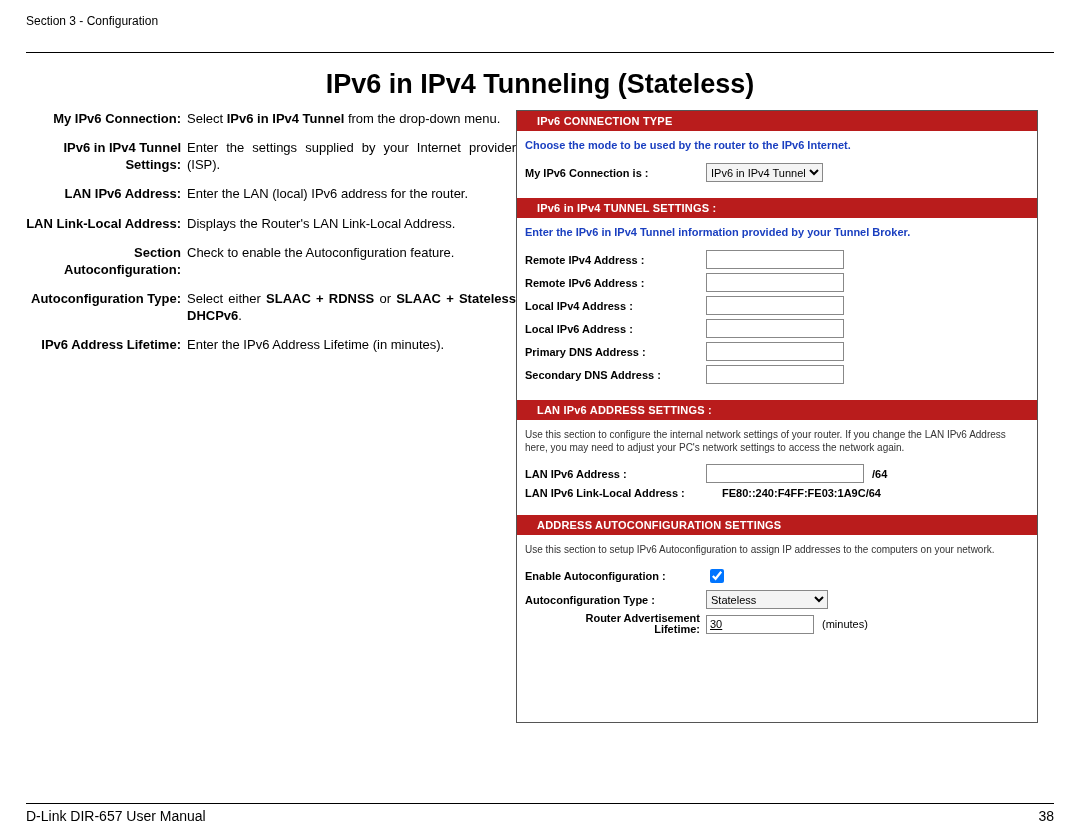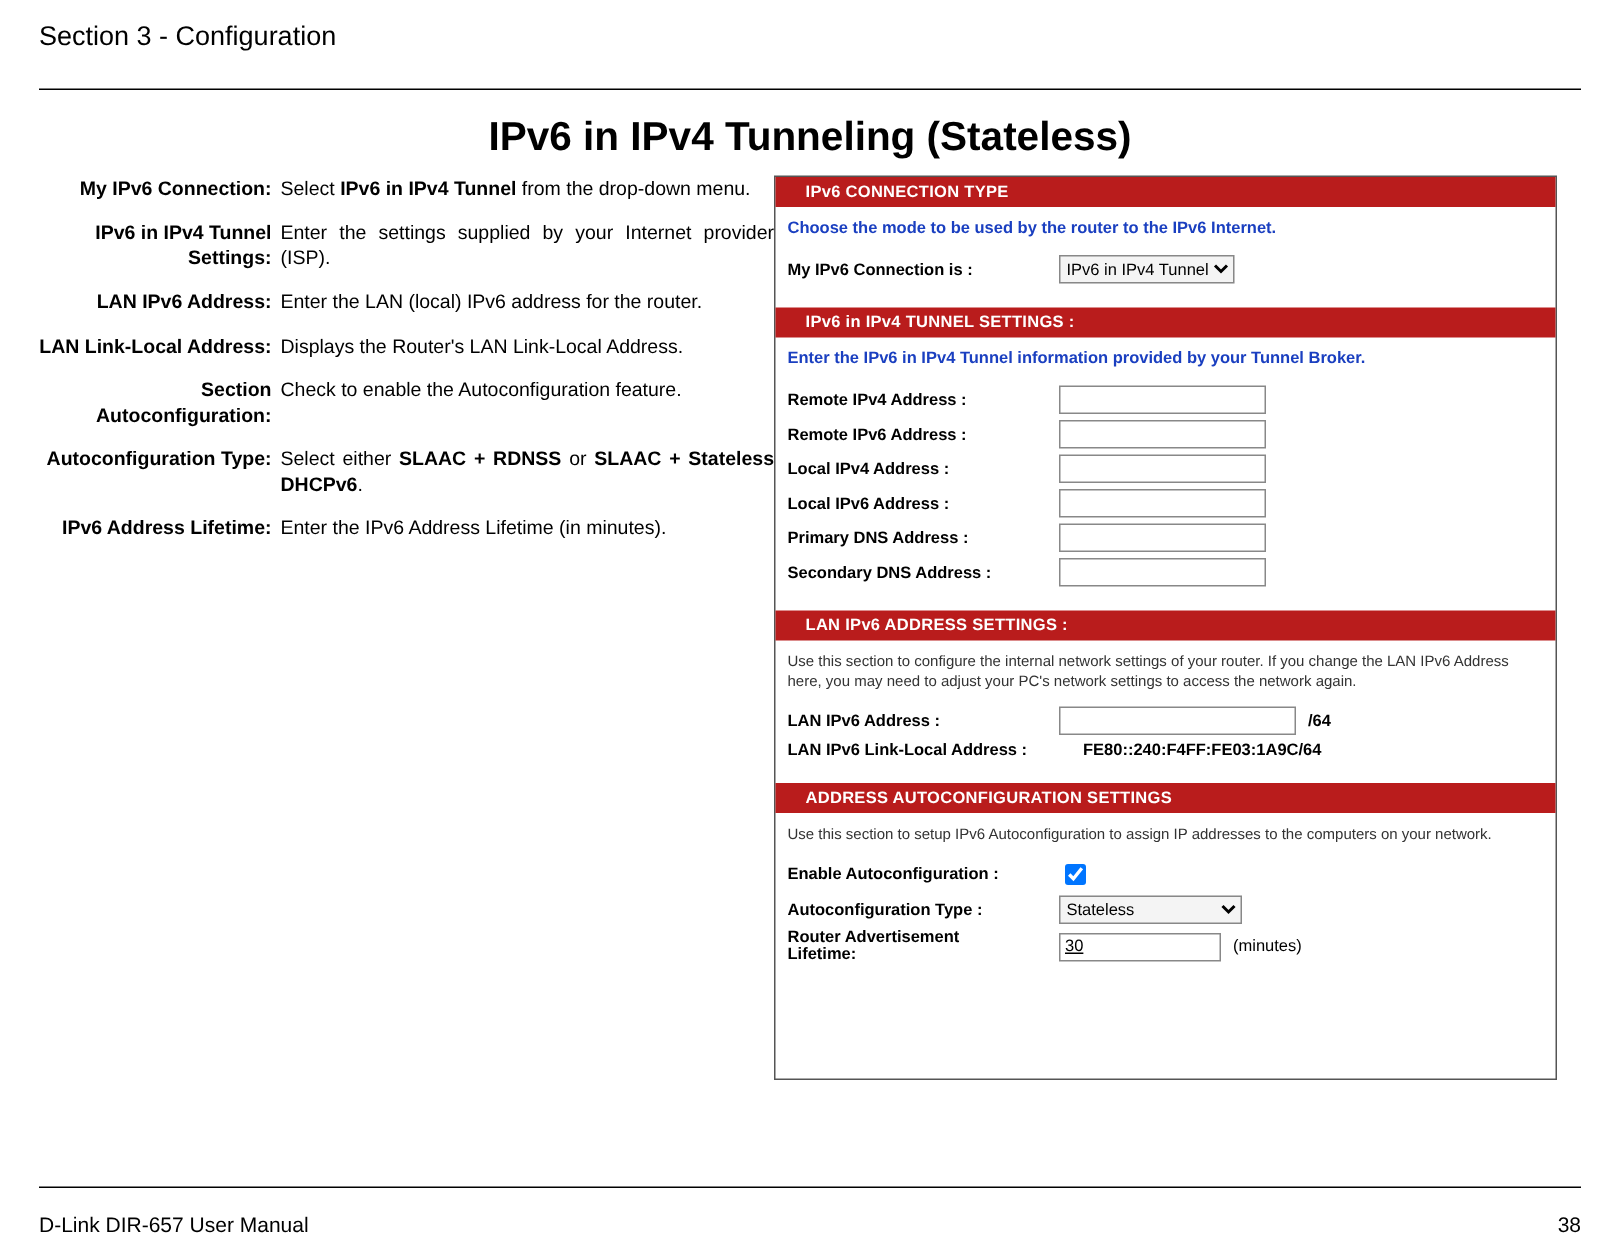--- a/index.html
+++ b/index.html
@@ -17,21 +17,21 @@
     width: 1080px;
     min-height: 834px;
     display: flex;
     flex-direction: column;
   }
   .top-rule {
     border-bottom: 1px solid #000;
     margin-top: 22px;
   }
   .section-label {
-    font-size: 18px;
+    font-size: 12px;
     margin-bottom: 2px;
   }
   .page-title {
     font-size: 27px;
     font-weight: 700;
     text-align: center;
     margin: 16px 0 10px 0;
   }
   .content {
     display: flex;
@@ -99,20 +99,21 @@
   .flabel {
     width: 175px;
     text-align: left;
     font-weight: 700;
     color: #000;
     padding-right: 6px;
     font-size: 11px;
   }
   .flabel2 { 
     width: 175px;
+    text-align: right;
     font-weight: 700;
     padding-right: 6px;
     font-size: 11px;
     line-height: 1.0;
   }
   .fval {
     display: flex;
     align-items: center;
     gap: 4px;
   }
@@ -144,21 +145,21 @@
   input[type="checkbox"] {
     width: 14px;
     height: 14px;
   }
 
   
   .footer-spacer { flex: 1; }
   .bottom-rule {
     border-top: 1px solid #000;
     margin-top: 10px;
-    padding-top: 16px;
+    padding-top: 4px;
     display: flex;
     justify-content: space-between;
     font-size: 14px;
   }
 </style>
 </head>
 <body>
 
 <div class="page">
   <div class="section-label">Section 3 - Configuration</div>

